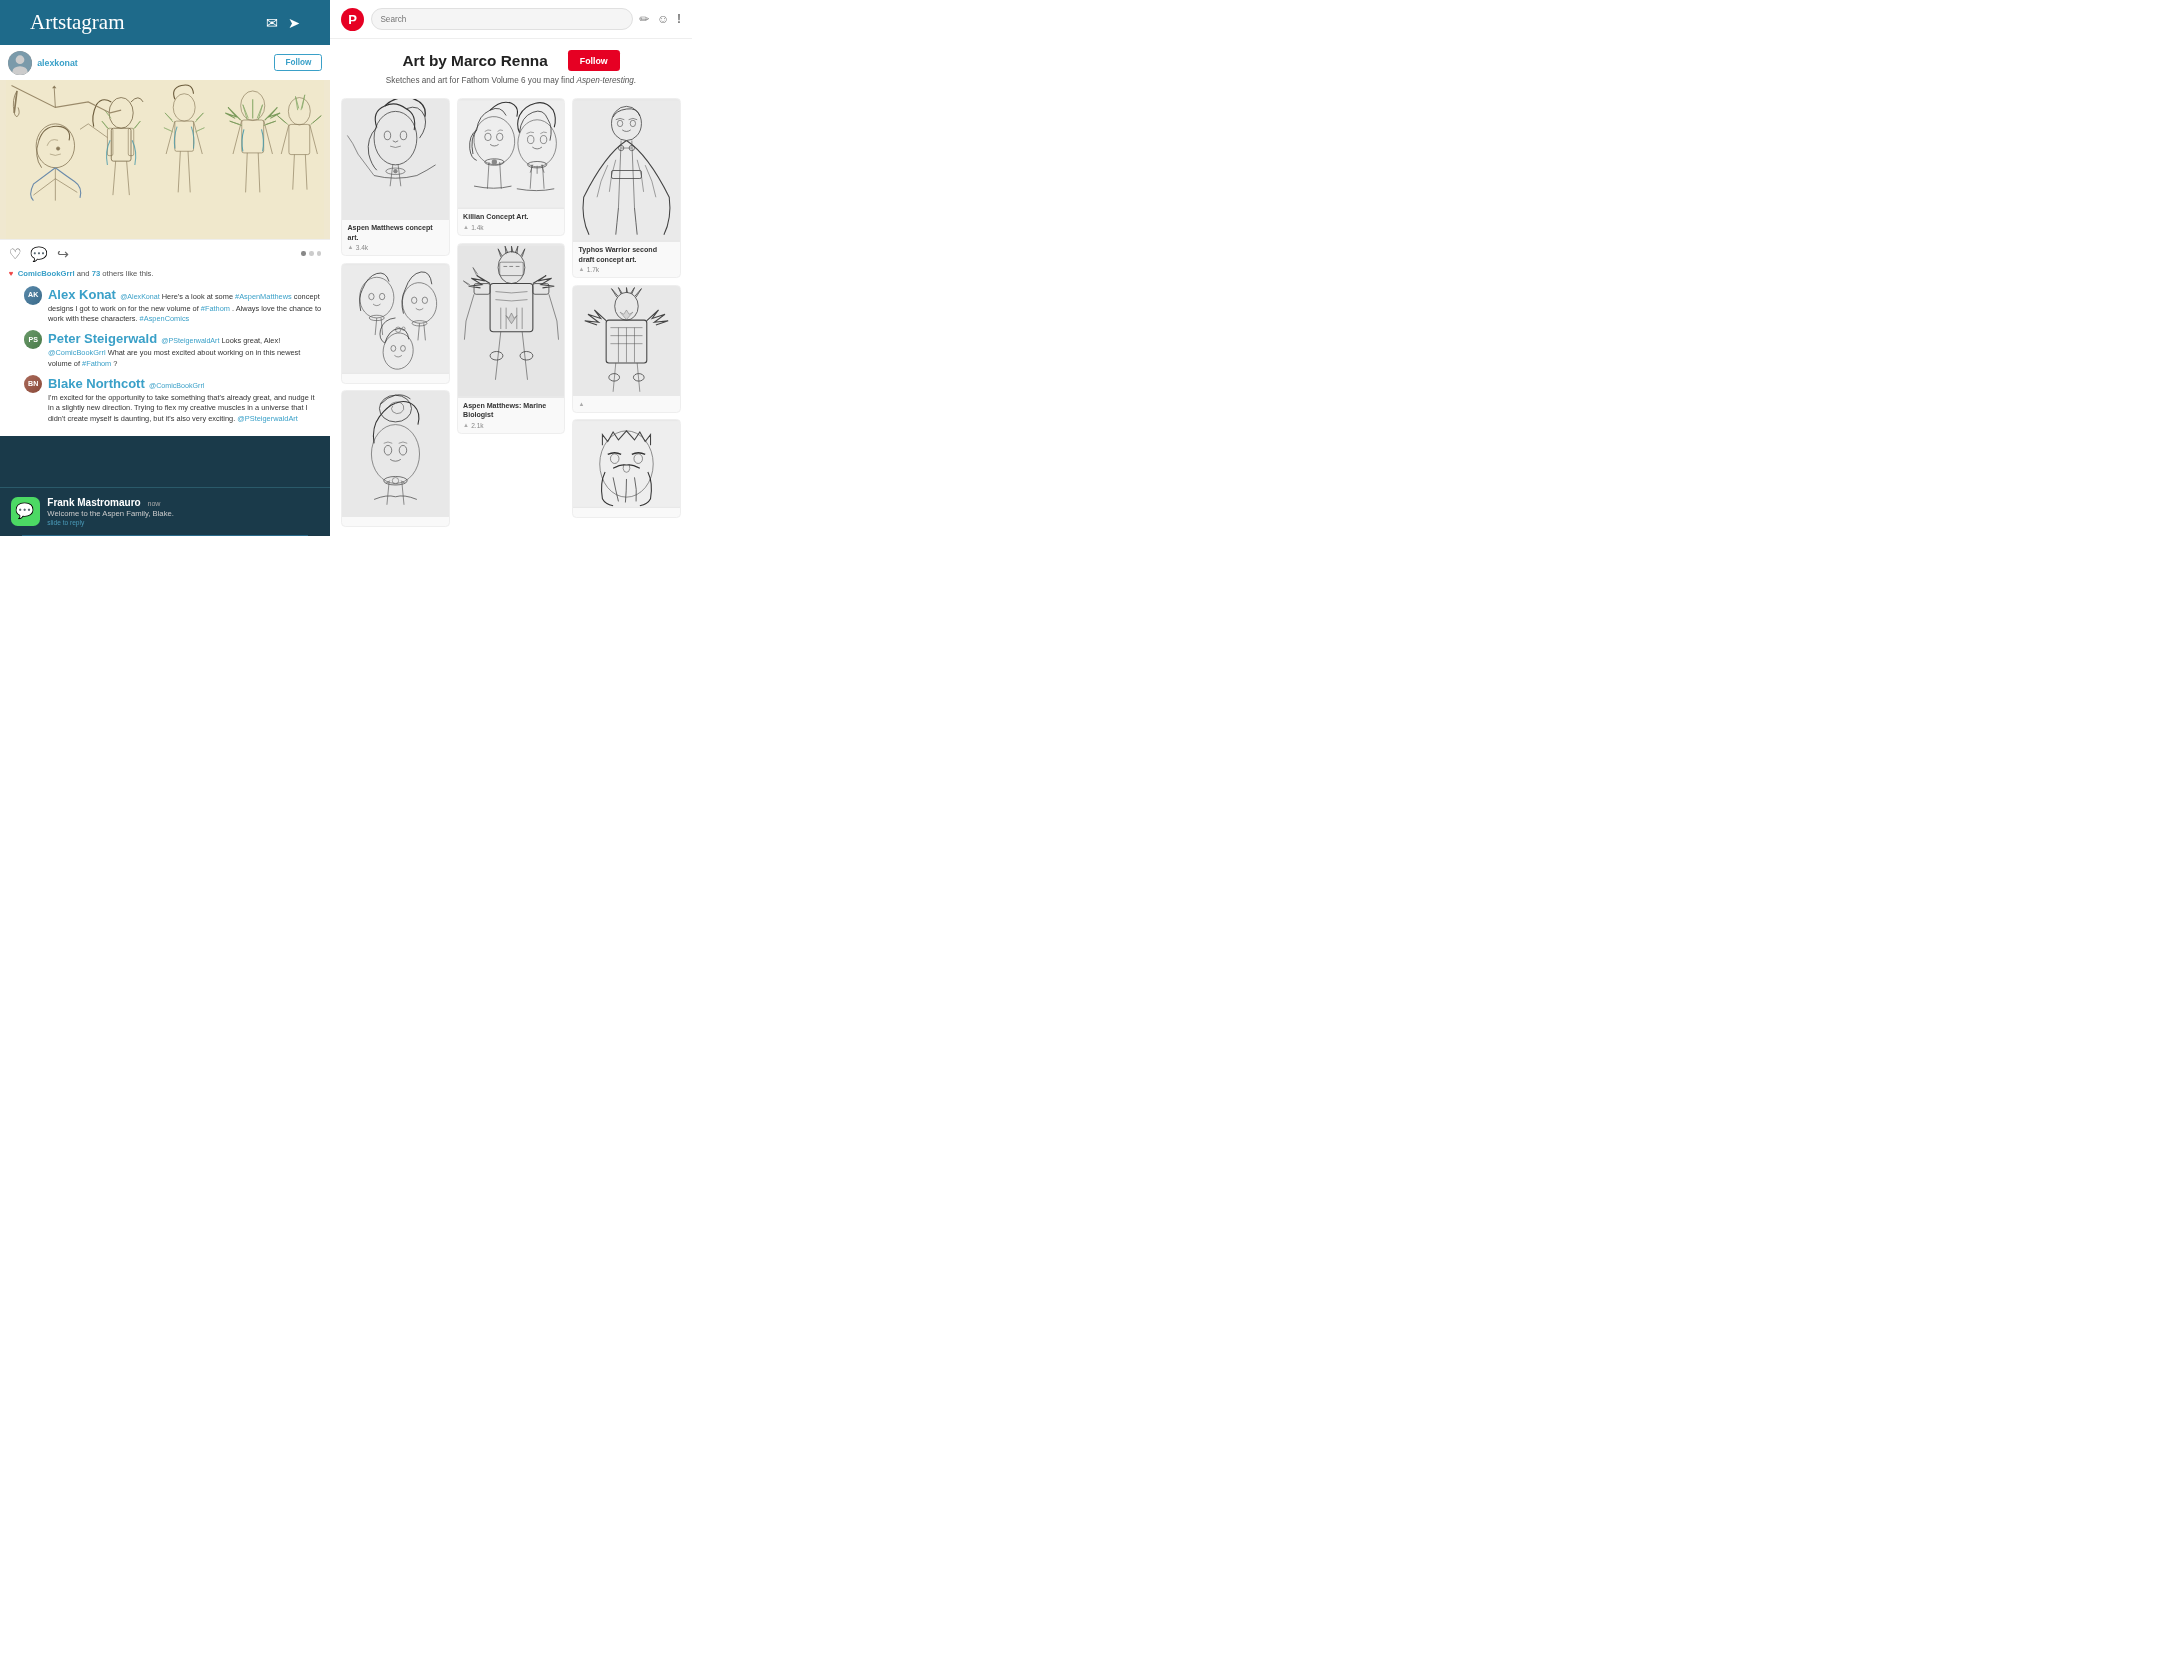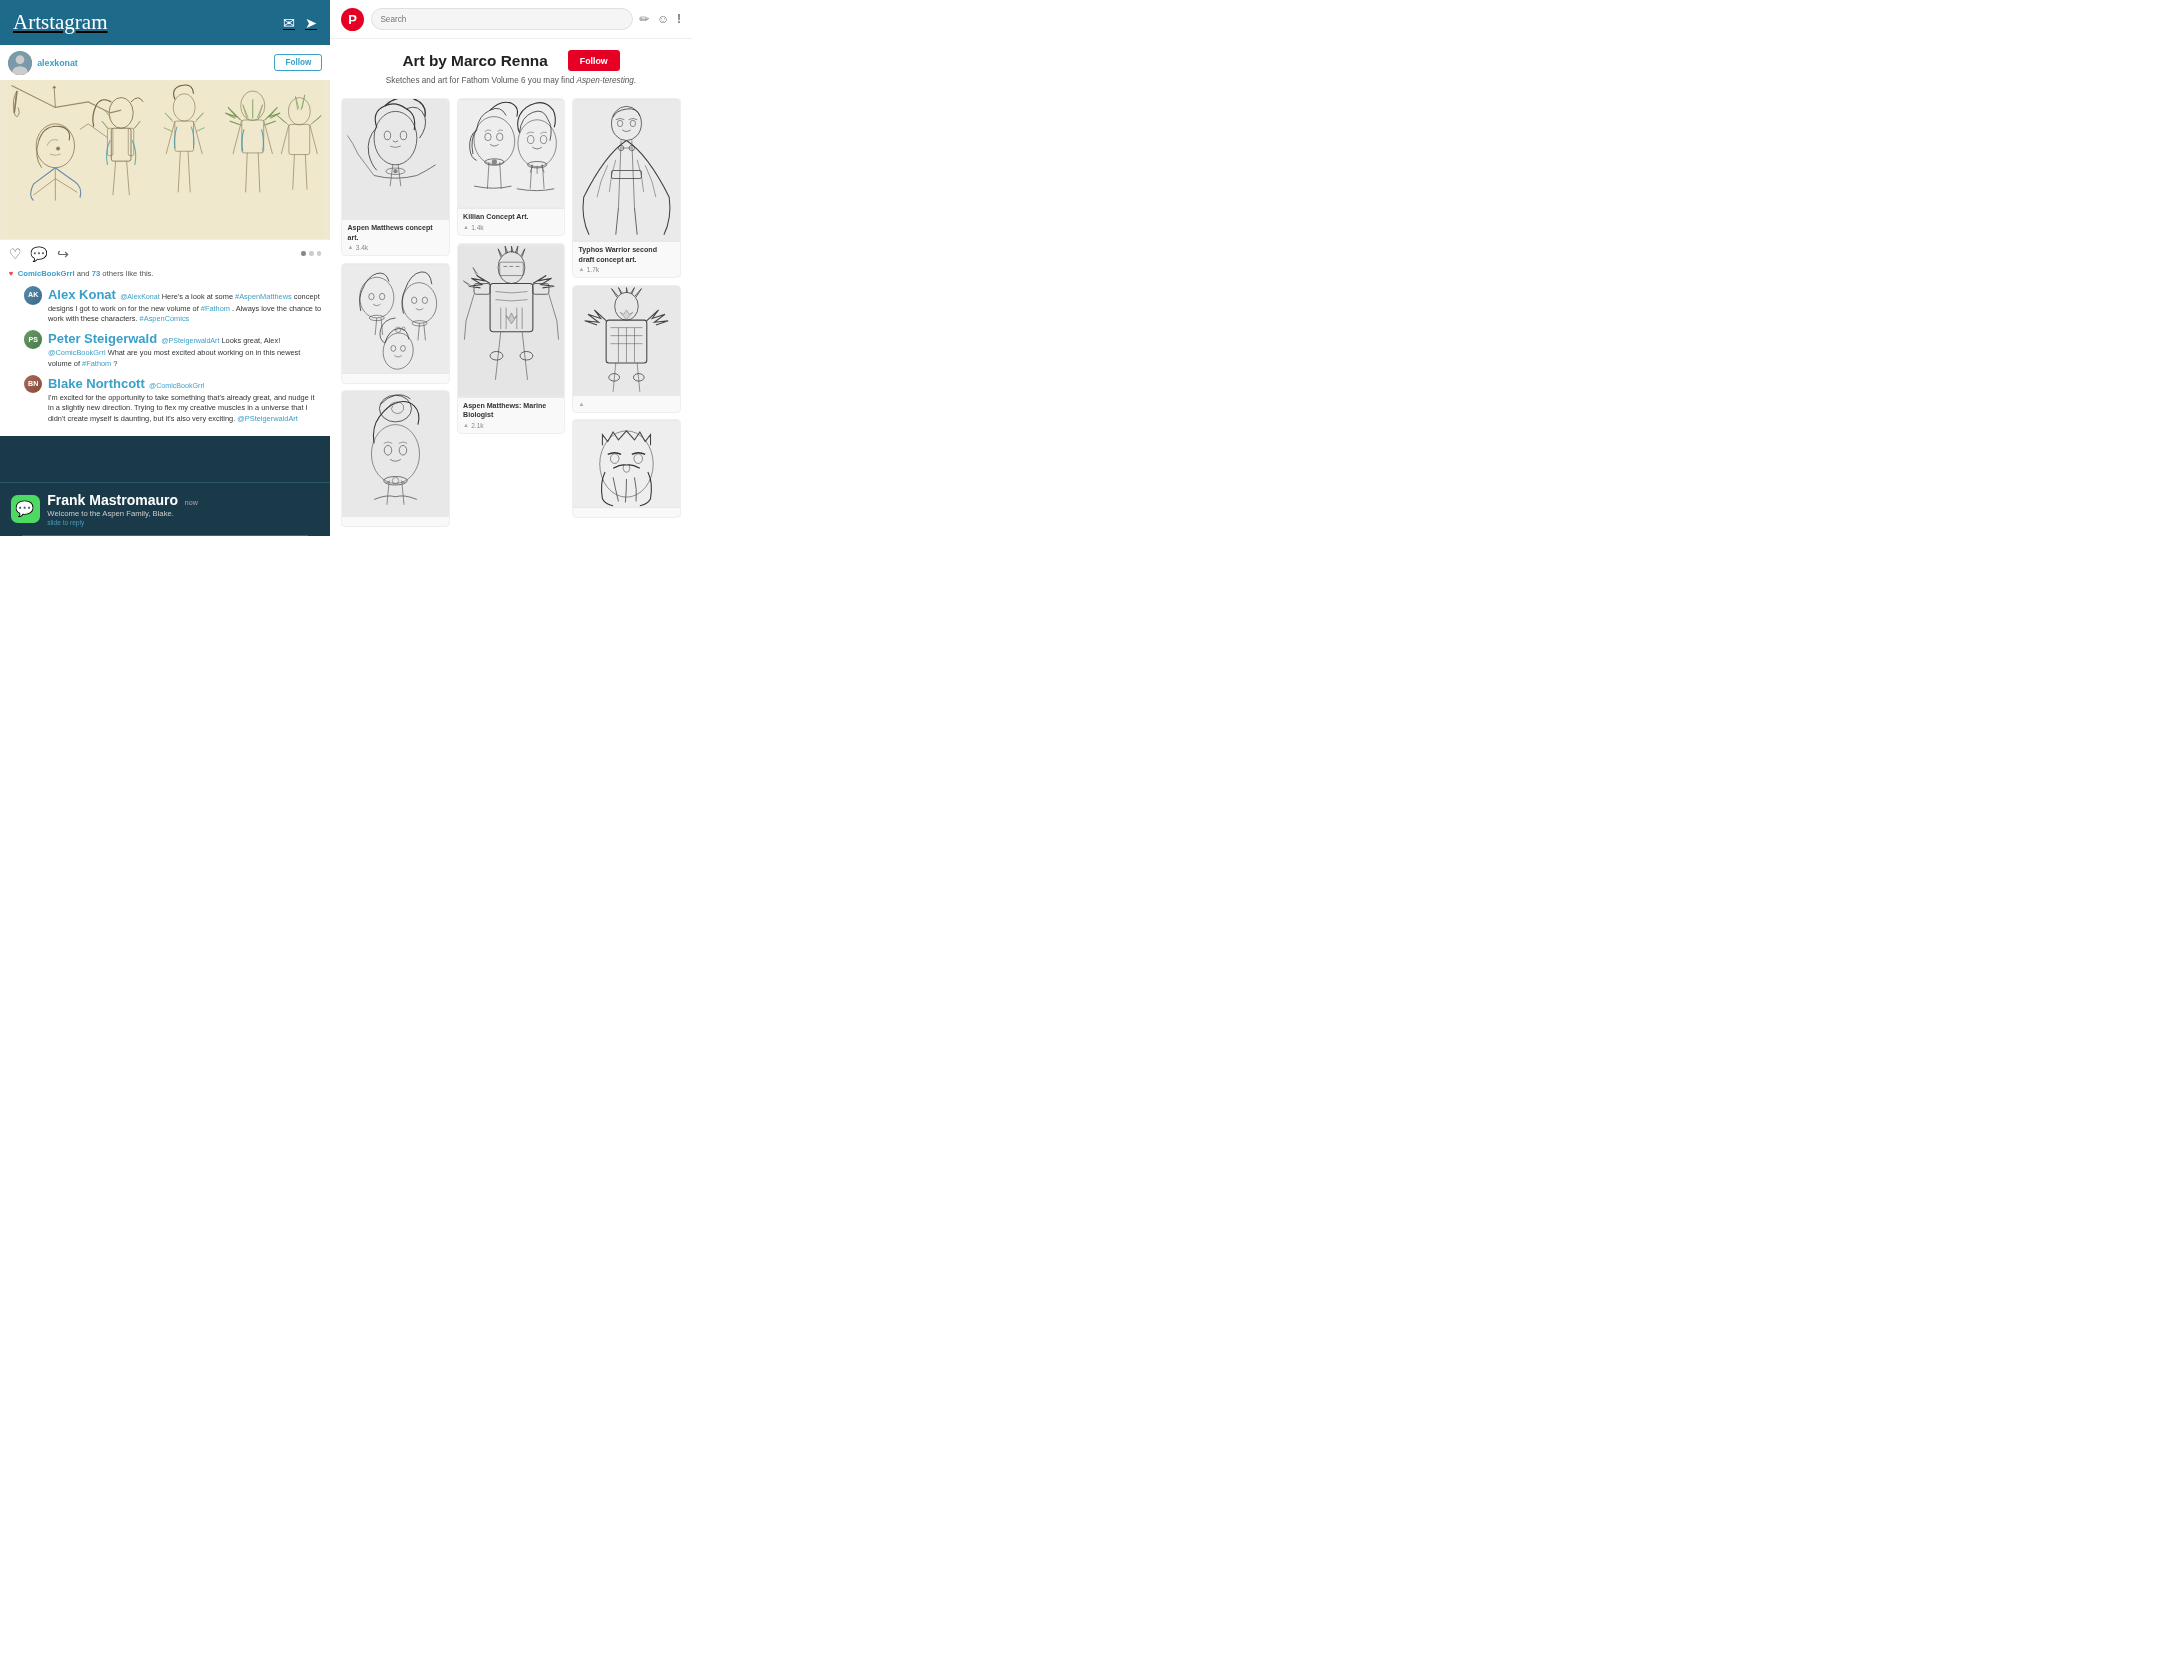--- a/index.html
+++ b/index.html
@@ -15,25 +15,24 @@
     .left-panel {
       width: 330px;
       background: #1a3a4a;
       display: flex;
       flex-direction: column;
       flex-shrink: 0;
     }
 
     .app-header {
       background: #1e6a8a;
-      padding: 10px 13px;
+      padding: 10px 30px;
       display: flex;
       align-items: center;
       justify-content: space-between;
-      text-decoration: underline;
     }
 
     .app-logo {
       font-family: 'Brush Script MT', cursive;
       font-size: 21px;
       color: #fff;
       font-weight: normal;
     }
 
     .header-icons {
@@ -229,21 +228,21 @@
       font-size: 15.4px;
     }
 
     .notif-content {
       flex: 1;
     }
 
     .notif-sender {
       color: #fff;
       font-weight: 700;
-      font-size: 14px;
+      font-size: 10px;
     }
 
     .notif-time {
       color: #aaa;
       font-size: 7.1px;
       margin-left: 4.4px;
     }
 
     .notif-message {
       color: #ccc;

